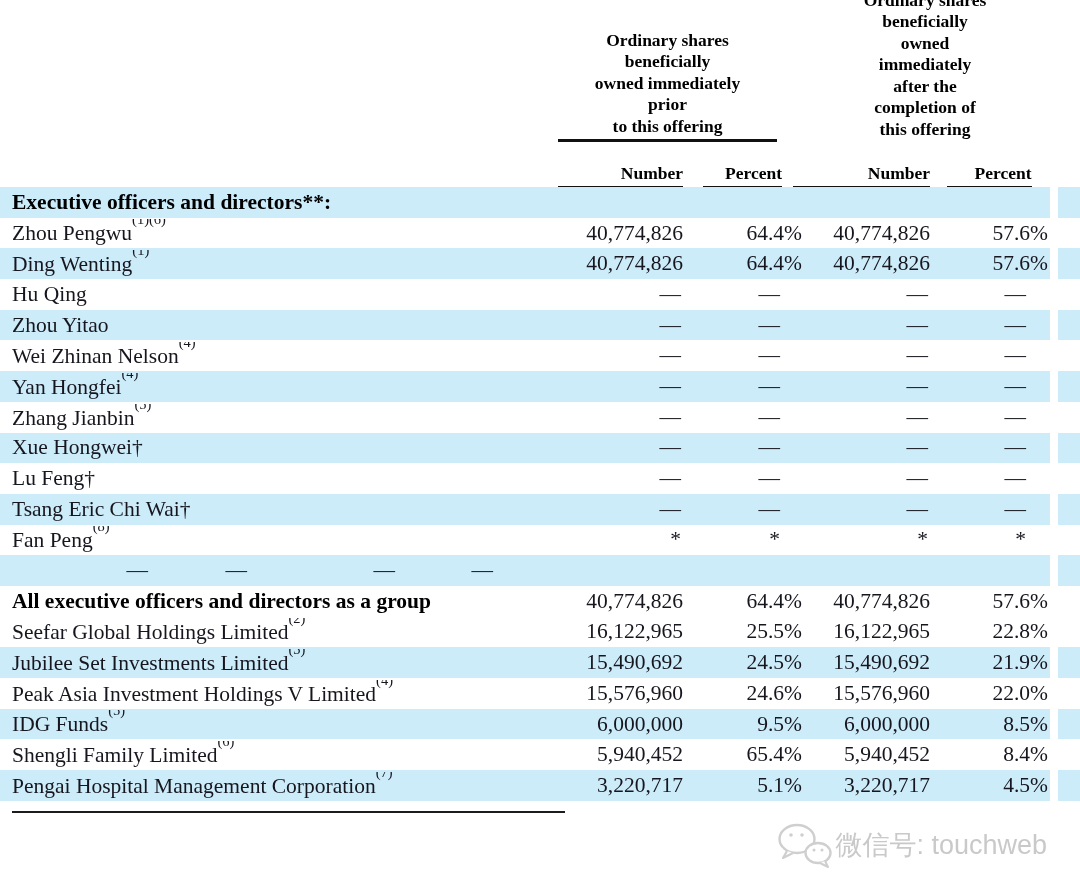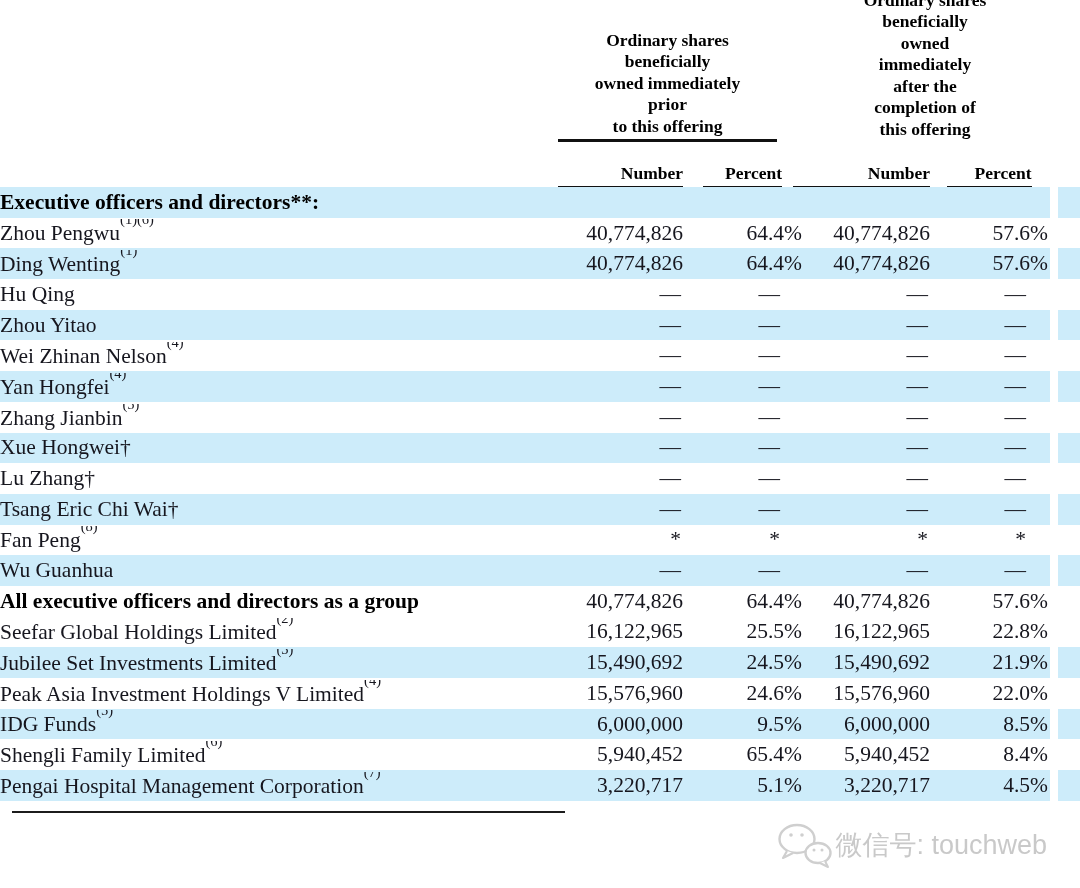--- a/index.html
+++ b/index.html
@@ -54,21 +54,21 @@
     font-size:21.5px;color:var(--ink);
   }
   .row.stripe{
     background:linear-gradient(to right,
       var(--stripe) 0,var(--stripe) 1050px,
       #ffffff 1050px,#ffffff 1058px,
       var(--stripe) 1058px,var(--stripe) 1080px);
   }
   .cell{box-sizing:border-box;}
   .cell.name{
-    width:533px;
+    width:533px;padding-left:12px;
     white-space:nowrap;overflow:hidden;
   }
   .row.bold .cell.name{font-weight:bold;color:#000;}
   .sup{
     font-size:14.5px;
     position:relative;top:-8px;
     letter-spacing:0;
     margin-top:8px;
   }
   .v{text-align:right;white-space:nowrap;}
@@ -200,21 +200,21 @@
 
     <div class="row stripe">
       <div class="cell name"><span class="nm">Xue Hongwei†</span></div>
       <div class="cell v c1 sym-num">—</div>
       <div class="cell v c2 sym-pct">—</div>
       <div class="cell v c3 sym-num">—</div>
       <div class="cell v c4 sym-pct">—</div>
     </div>
 
     <div class="row">
-      <div class="cell name"><span class="nm">Lu Zhang†</span></div>
+      <div class="cell name"><span class="nm">Lu Feng†</span></div>
       <div class="cell v c1 sym-num">—</div>
       <div class="cell v c2 sym-pct">—</div>
       <div class="cell v c3 sym-num">—</div>
       <div class="cell v c4 sym-pct">—</div>
     </div>
 
     <div class="row stripe">
       <div class="cell name"><span class="nm">Tsang Eric Chi Wai†</span></div>
       <div class="cell v c1 sym-num">—</div>
       <div class="cell v c2 sym-pct">—</div>
@@ -224,21 +224,20 @@
 
     <div class="row">
       <div class="cell name"><span class="nm">Fan Peng</span><sup class="sup">(8)</sup></div>
       <div class="cell v c1 sym-num">*</div>
       <div class="cell v c2 sym-pct">*</div>
       <div class="cell v c3 sym-num">*</div>
       <div class="cell v c4 sym-pct">*</div>
     </div>
 
     <div class="row stripe">
-      <div class="cell name"><span class="nm">Wu Guanhua</span></div>
       <div class="cell v c1 sym-num">—</div>
       <div class="cell v c2 sym-pct">—</div>
       <div class="cell v c3 sym-num">—</div>
       <div class="cell v c4 sym-pct">—</div>
     </div>
 
     <div class="row bold">
       <div class="cell name"><span class="nm">All executive officers and directors as a group</span></div>
       <div class="cell v c1">40,774,826</div>
       <div class="cell v c2">64.4%</div>

